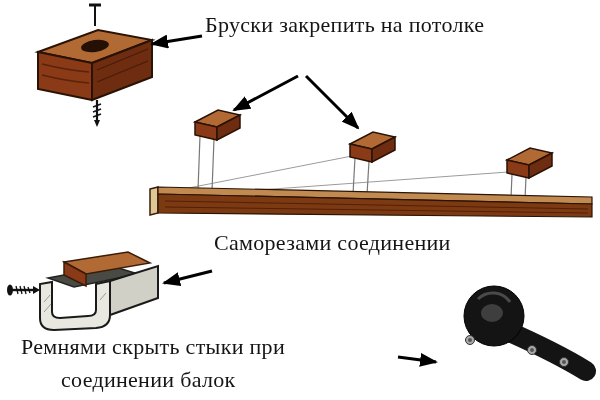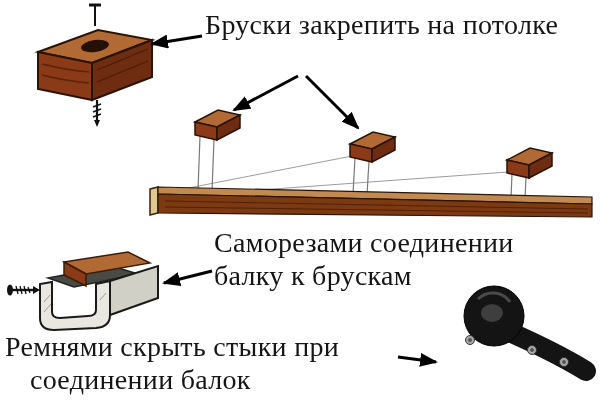--- a/index.html
+++ b/index.html
@@ -18,26 +18,26 @@
   svg.art {
     position: absolute;
     left: 0;
     top: 0;
     width: 600px;
     height: 400px;
   }
   .label {
     position: absolute;
     color: #151515;
-    font-size: 28px;
+    font-size: 22px;
     line-height: 33px;
     white-space: nowrap;
     letter-spacing: 0.3px;
   }
-  .label .indent2 { margin-left: 25px; }
+  .label .indent2 { margin-left: 40px; }
 </style>
 </head>
 <body>
 
 <div class="stage">
 
   <svg class="art" viewBox="0 0 600 400">
     <defs>
       <marker id="ah" markerUnits="userSpaceOnUse" markerWidth="18" markerHeight="14" refX="16" refY="7" orient="auto">
         <polygon points="0,0 18,7 0,14" fill="#000000"></polygon>
@@ -149,21 +149,20 @@
       <line x1="398" y1="357" x2="436" y2="362" marker-end="url(#ah)"></line>
     </g>
   </svg>
 
   <div class="label" style="left:205px; top:8px;">
     <div>Бруски закрепить на потолке</div>
   </div>
 
   <div class="label" style="left:214px; top:226px;">
     <div>Саморезами соединении</div>
-    <div>балку к брускам</div>
   </div>
 
-  <div class="label" style="left:5px; top:330px;">
+  <div class="label" style="left:21px; top:330px;">
     <div>Ремнями скрыть стыки при</div>
     <div class="indent2">соединении балок</div>
   </div>
 
 </div>
 
 </body></html>

